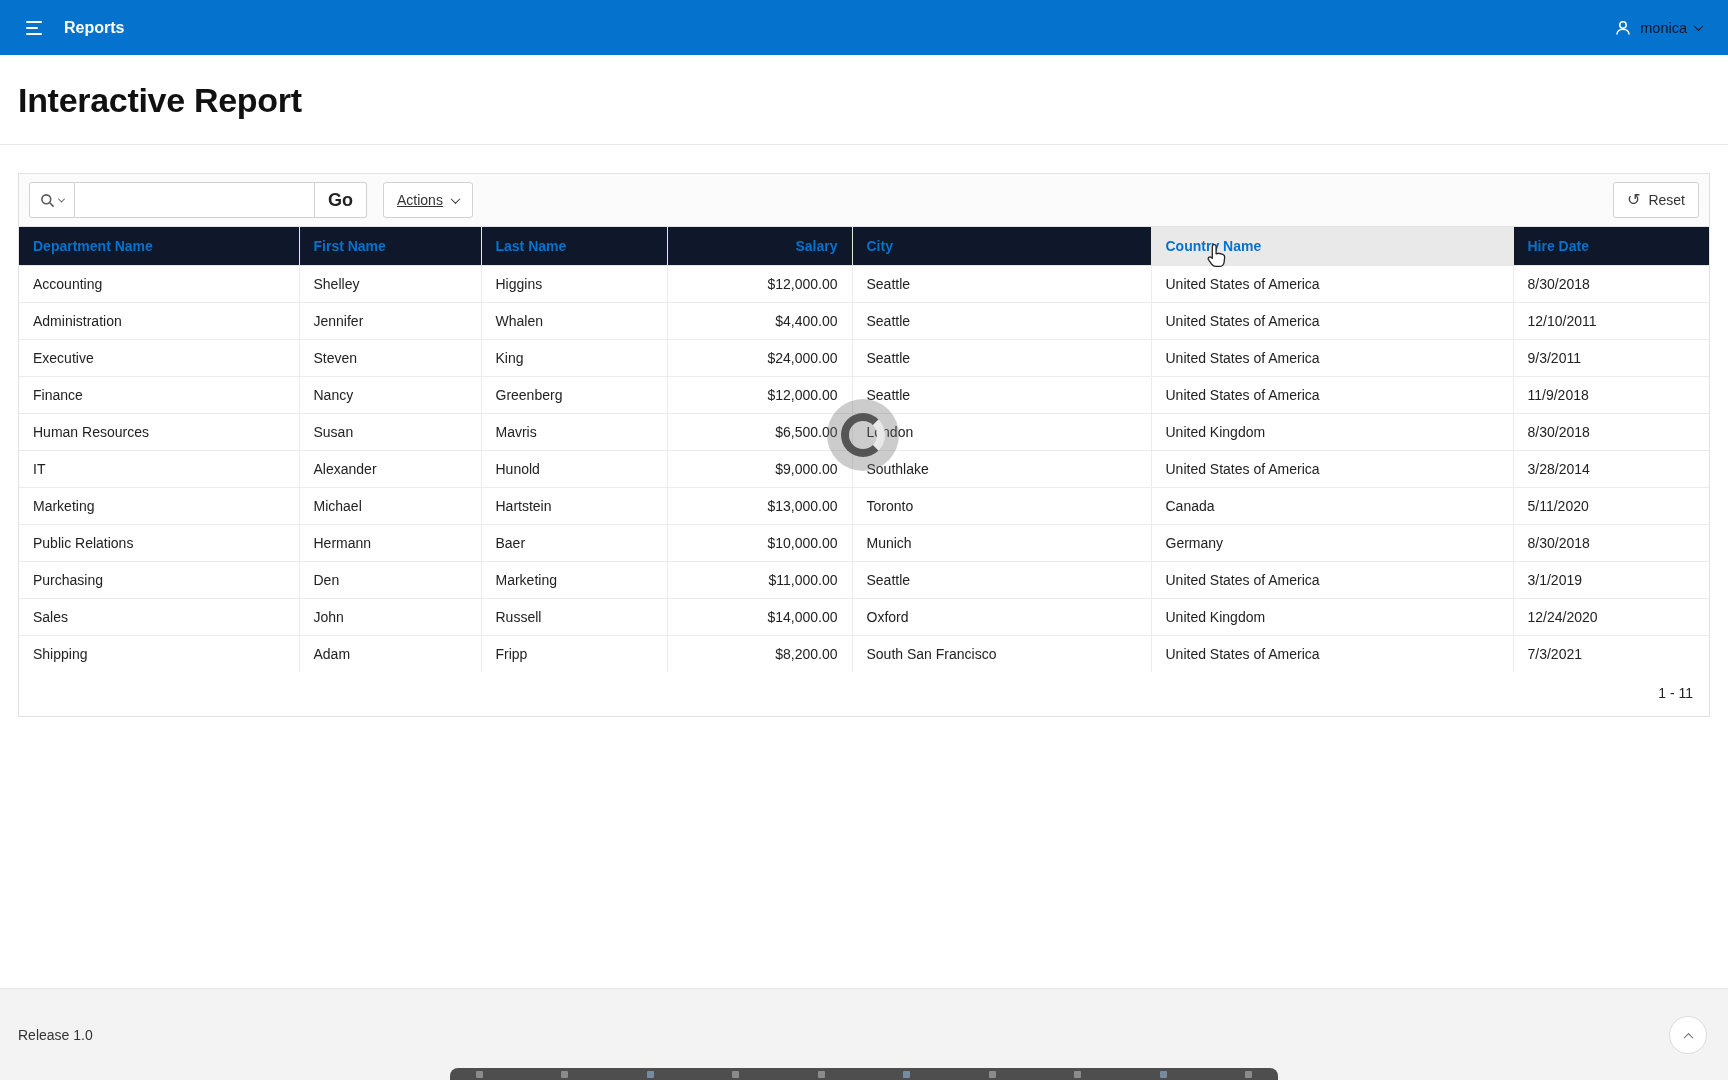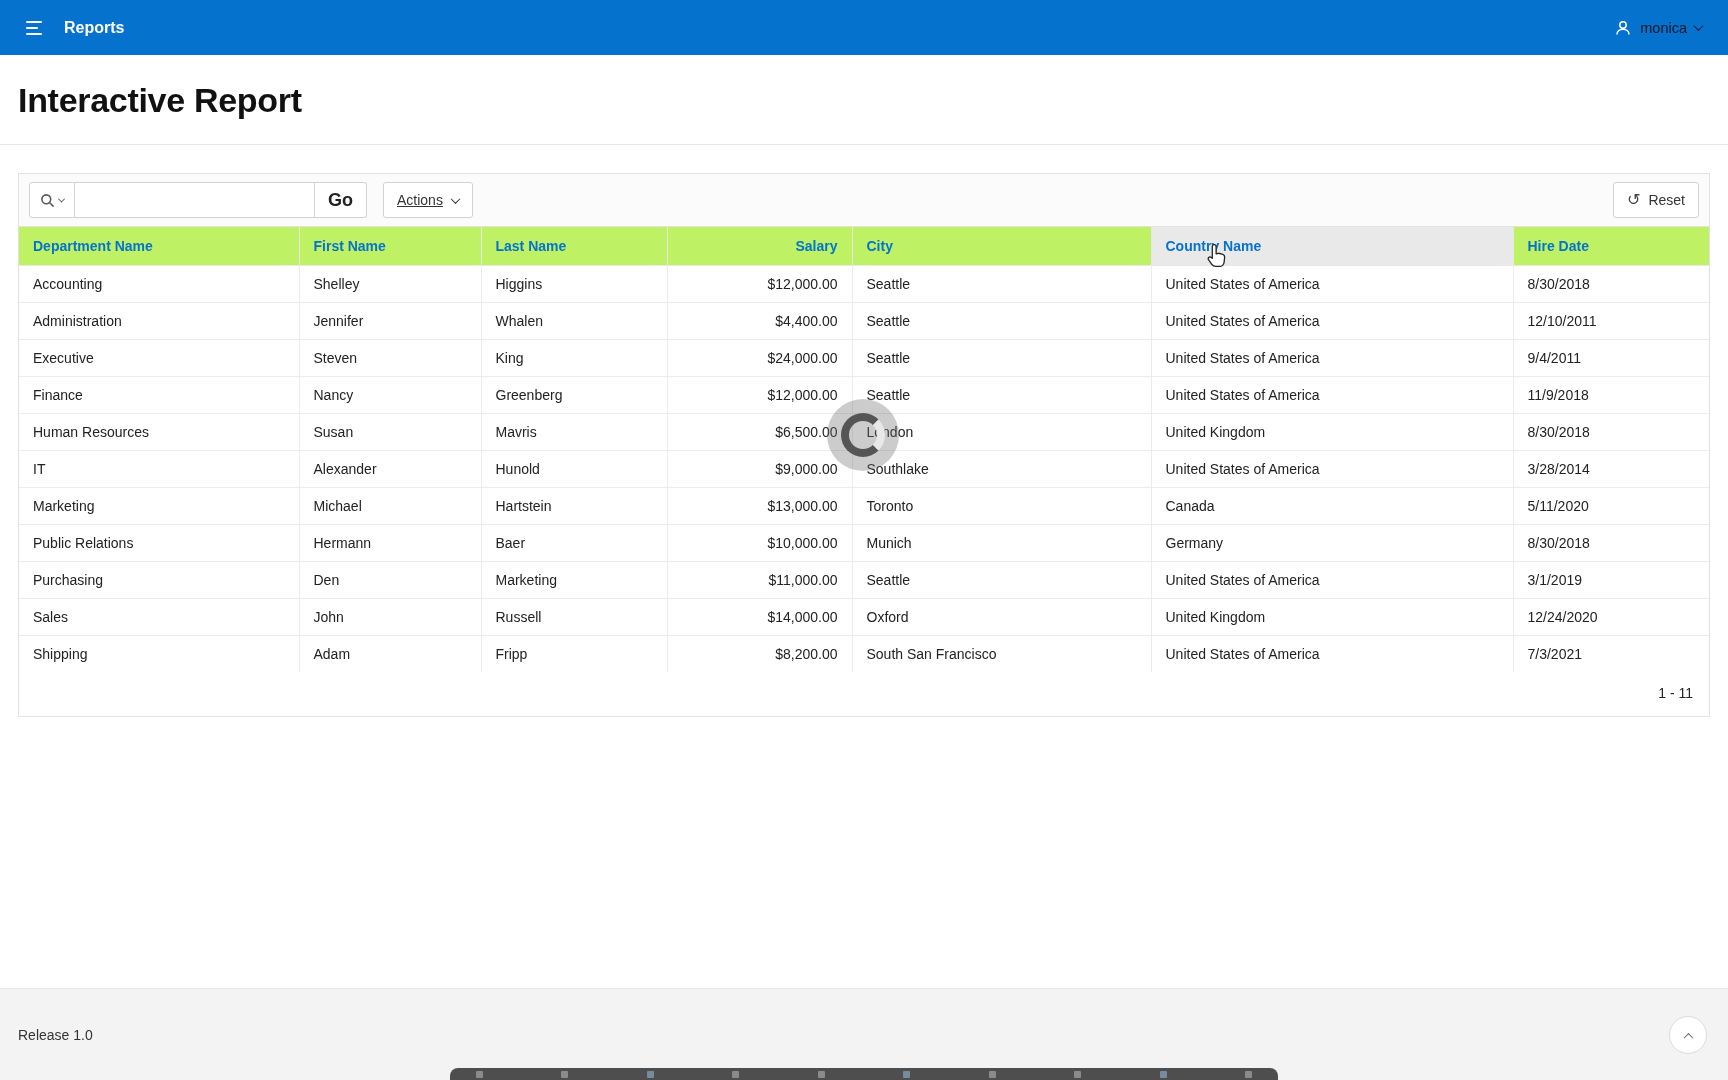--- a/index.html
+++ b/index.html
@@ -37,21 +37,21 @@
   .search-btn { width: 46px; height: 36px; background: #fff; border: 1px solid #d2d2d2; border-radius: 3px 0 0 3px; display: flex; align-items: center; justify-content: center; gap: 4px; color: #555; cursor: pointer; }
   .search-input { width: 240px; height: 36px; border: 1px solid #d2d2d2; border-left: 0; padding: 0 10px; font-size: 14px; font-family: inherit; outline: none; background: #fff; }
   .go-btn { height: 36px; padding: 0 13px; border: 1px solid #d2d2d2; border-left: 0; border-radius: 0 3px 3px 0; background: #fff; font-size: 18px; font-weight: 700; color: #222; cursor: pointer; }
   .actions-btn { height: 36px; margin-left: 16px; padding: 0 13px; border: 1px solid #d2d2d2; border-radius: 3px; background: #fff; font-size: 14px; color: #333; display: flex; align-items: center; gap: 9px; cursor: pointer; text-decoration: underline; }
   .reset-btn { height: 36px; margin-left: auto; padding: 0 13px; border: 1px solid #d2d2d2; border-radius: 3px; background: #fff; font-size: 14px; color: #333; display: flex; align-items: center; gap: 8px; cursor: pointer; }
   .reset-icon { font-size: 16px; line-height: 1; color: #444; }
 
   
   table.ir { width: 100%; border-collapse: collapse; font-size: 14px; border-style: hidden; table-layout: fixed; }
   table.ir th, table.ir td { border: 1px solid #ececec; padding: 10px 14px; text-align: left; white-space: nowrap; overflow: hidden; }
-  table.ir thead th { background: #bef264; color: #0572ce; font-weight: 700; border-color: #e7e7e7; padding: 11px 14px; cursor: pointer; }
+  table.ir thead th { background: #0f172a; color: #0572ce; font-weight: 700; border-color: #e7e7e7; padding: 11px 14px; cursor: pointer; }
   table.ir thead th.hovered { background: #e9e9e9; }
   .num { text-align: right !important; }
   .c1 { width: 280px; } .c2 { width: 182px; } .c3 { width: 186px; } .c4 { width: 185px; }
   .c5 { width: 299px; } .c6 { width: 362px; } .c7 { width: auto; }
 
   .pagination { display: flex; justify-content: flex-end; padding: 13px 16px 15px; font-size: 14px; color: #222; }
 
   
   footer { position: absolute; left: 0; right: 0; bottom: 0; height: 92px; background: #f3f3f3; border-top: 1px solid #e7e7e7; display: flex; align-items: center; padding: 0 18px; font-size: 14px; color: #333; }
   .top-btn { position: absolute; right: 21px; top: 50%; transform: translateY(-50%); width: 38px; height: 38px; border-radius: 50%; border: 1px solid #dcdcdc; background: #fff; color: #666; display: flex; align-items: center; justify-content: center; cursor: pointer; }
@@ -156,21 +156,21 @@
             <td>United States of America</td>
             <td>12/10/2011</td>
           </tr>
           <tr>
             <td>Executive</td>
             <td>Steven</td>
             <td>King</td>
             <td class="num">$24,000.00</td>
             <td>Seattle</td>
             <td>United States of America</td>
-            <td>9/4/2011</td>
+            <td>9/3/2011</td>
           </tr>
           <tr>
             <td>Finance</td>
             <td>Nancy</td>
             <td>Greenberg</td>
             <td class="num">$12,000.00</td>
             <td>Seattle</td>
             <td>United States of America</td>
             <td>11/9/2018</td>
           </tr>

